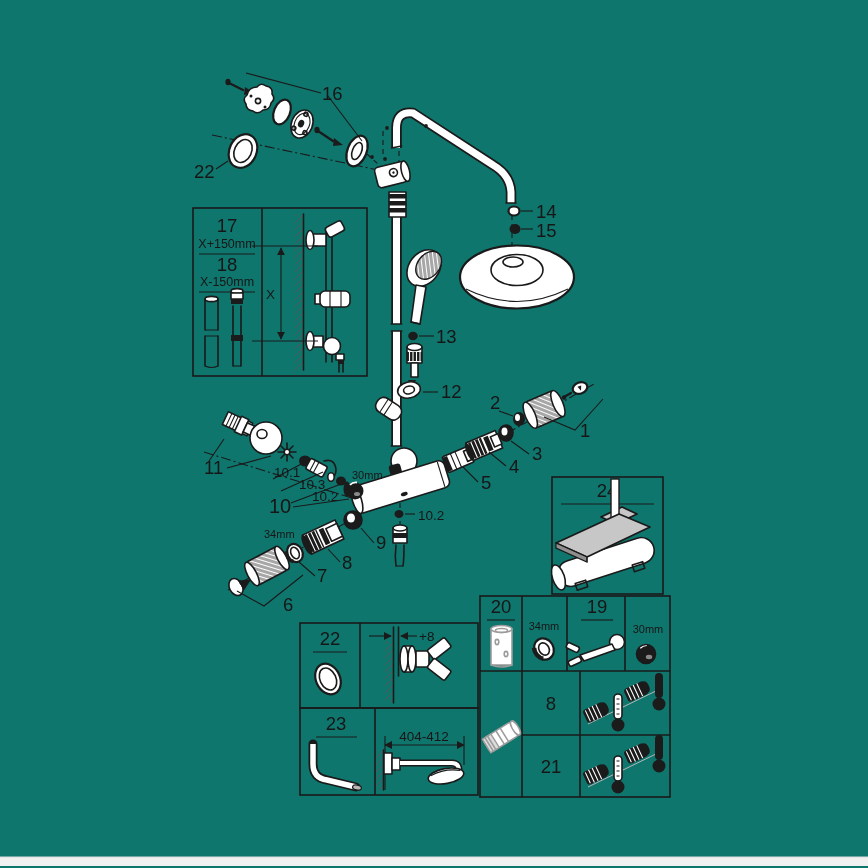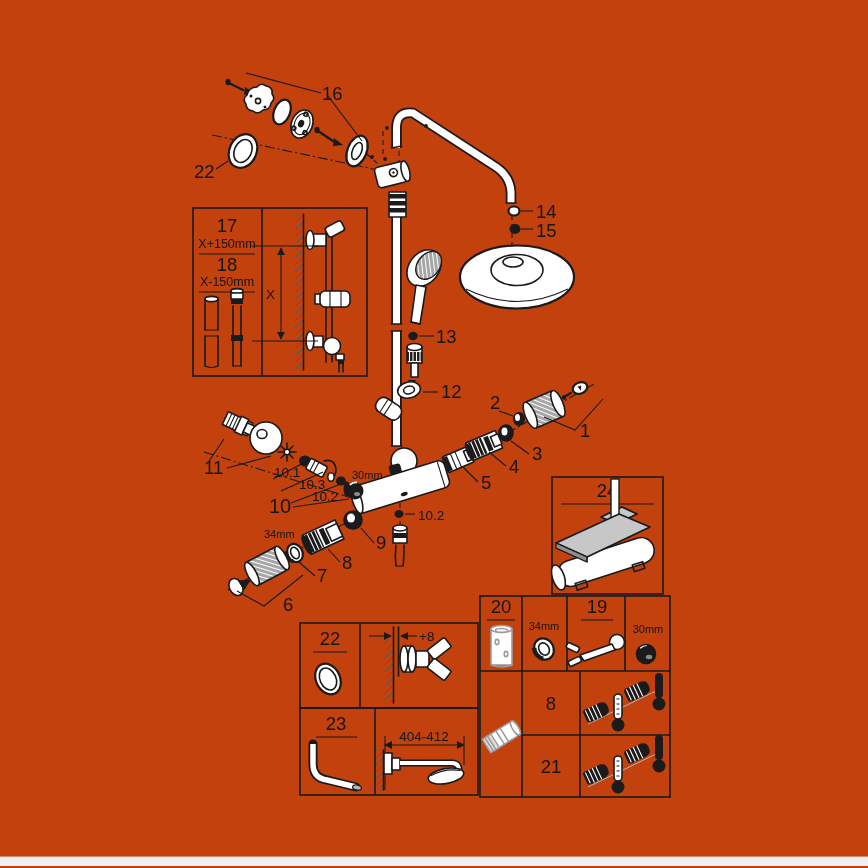--- a/index.html
+++ b/index.html
@@ -1,16 +1,16 @@
 <!DOCTYPE html>
 <html><head>
 <meta charset="utf-8">
 <style>
   html,body{margin:0;padding:0;background:#fff}
-  .stage{position:relative;width:868px;height:868px;background:#c2410c;overflow:hidden}
+  .stage{position:relative;width:868px;height:868px;background:#0f766e;overflow:hidden}
   svg{display:block}
   text{font-family:"Liberation Sans","DejaVu Sans",sans-serif;fill:#161616}
   .t18{font-size:18.5px}
   .t20{font-size:20px}
   .t13{font-size:13.5px}
   .t12{font-size:12.5px}
   .t11{font-size:11px}
   .mid{text-anchor:middle}
   .end{text-anchor:end}
   .s{stroke:#1a1a1a;fill:none;stroke-width:1.6;stroke-linecap:round;stroke-linejoin:round}

